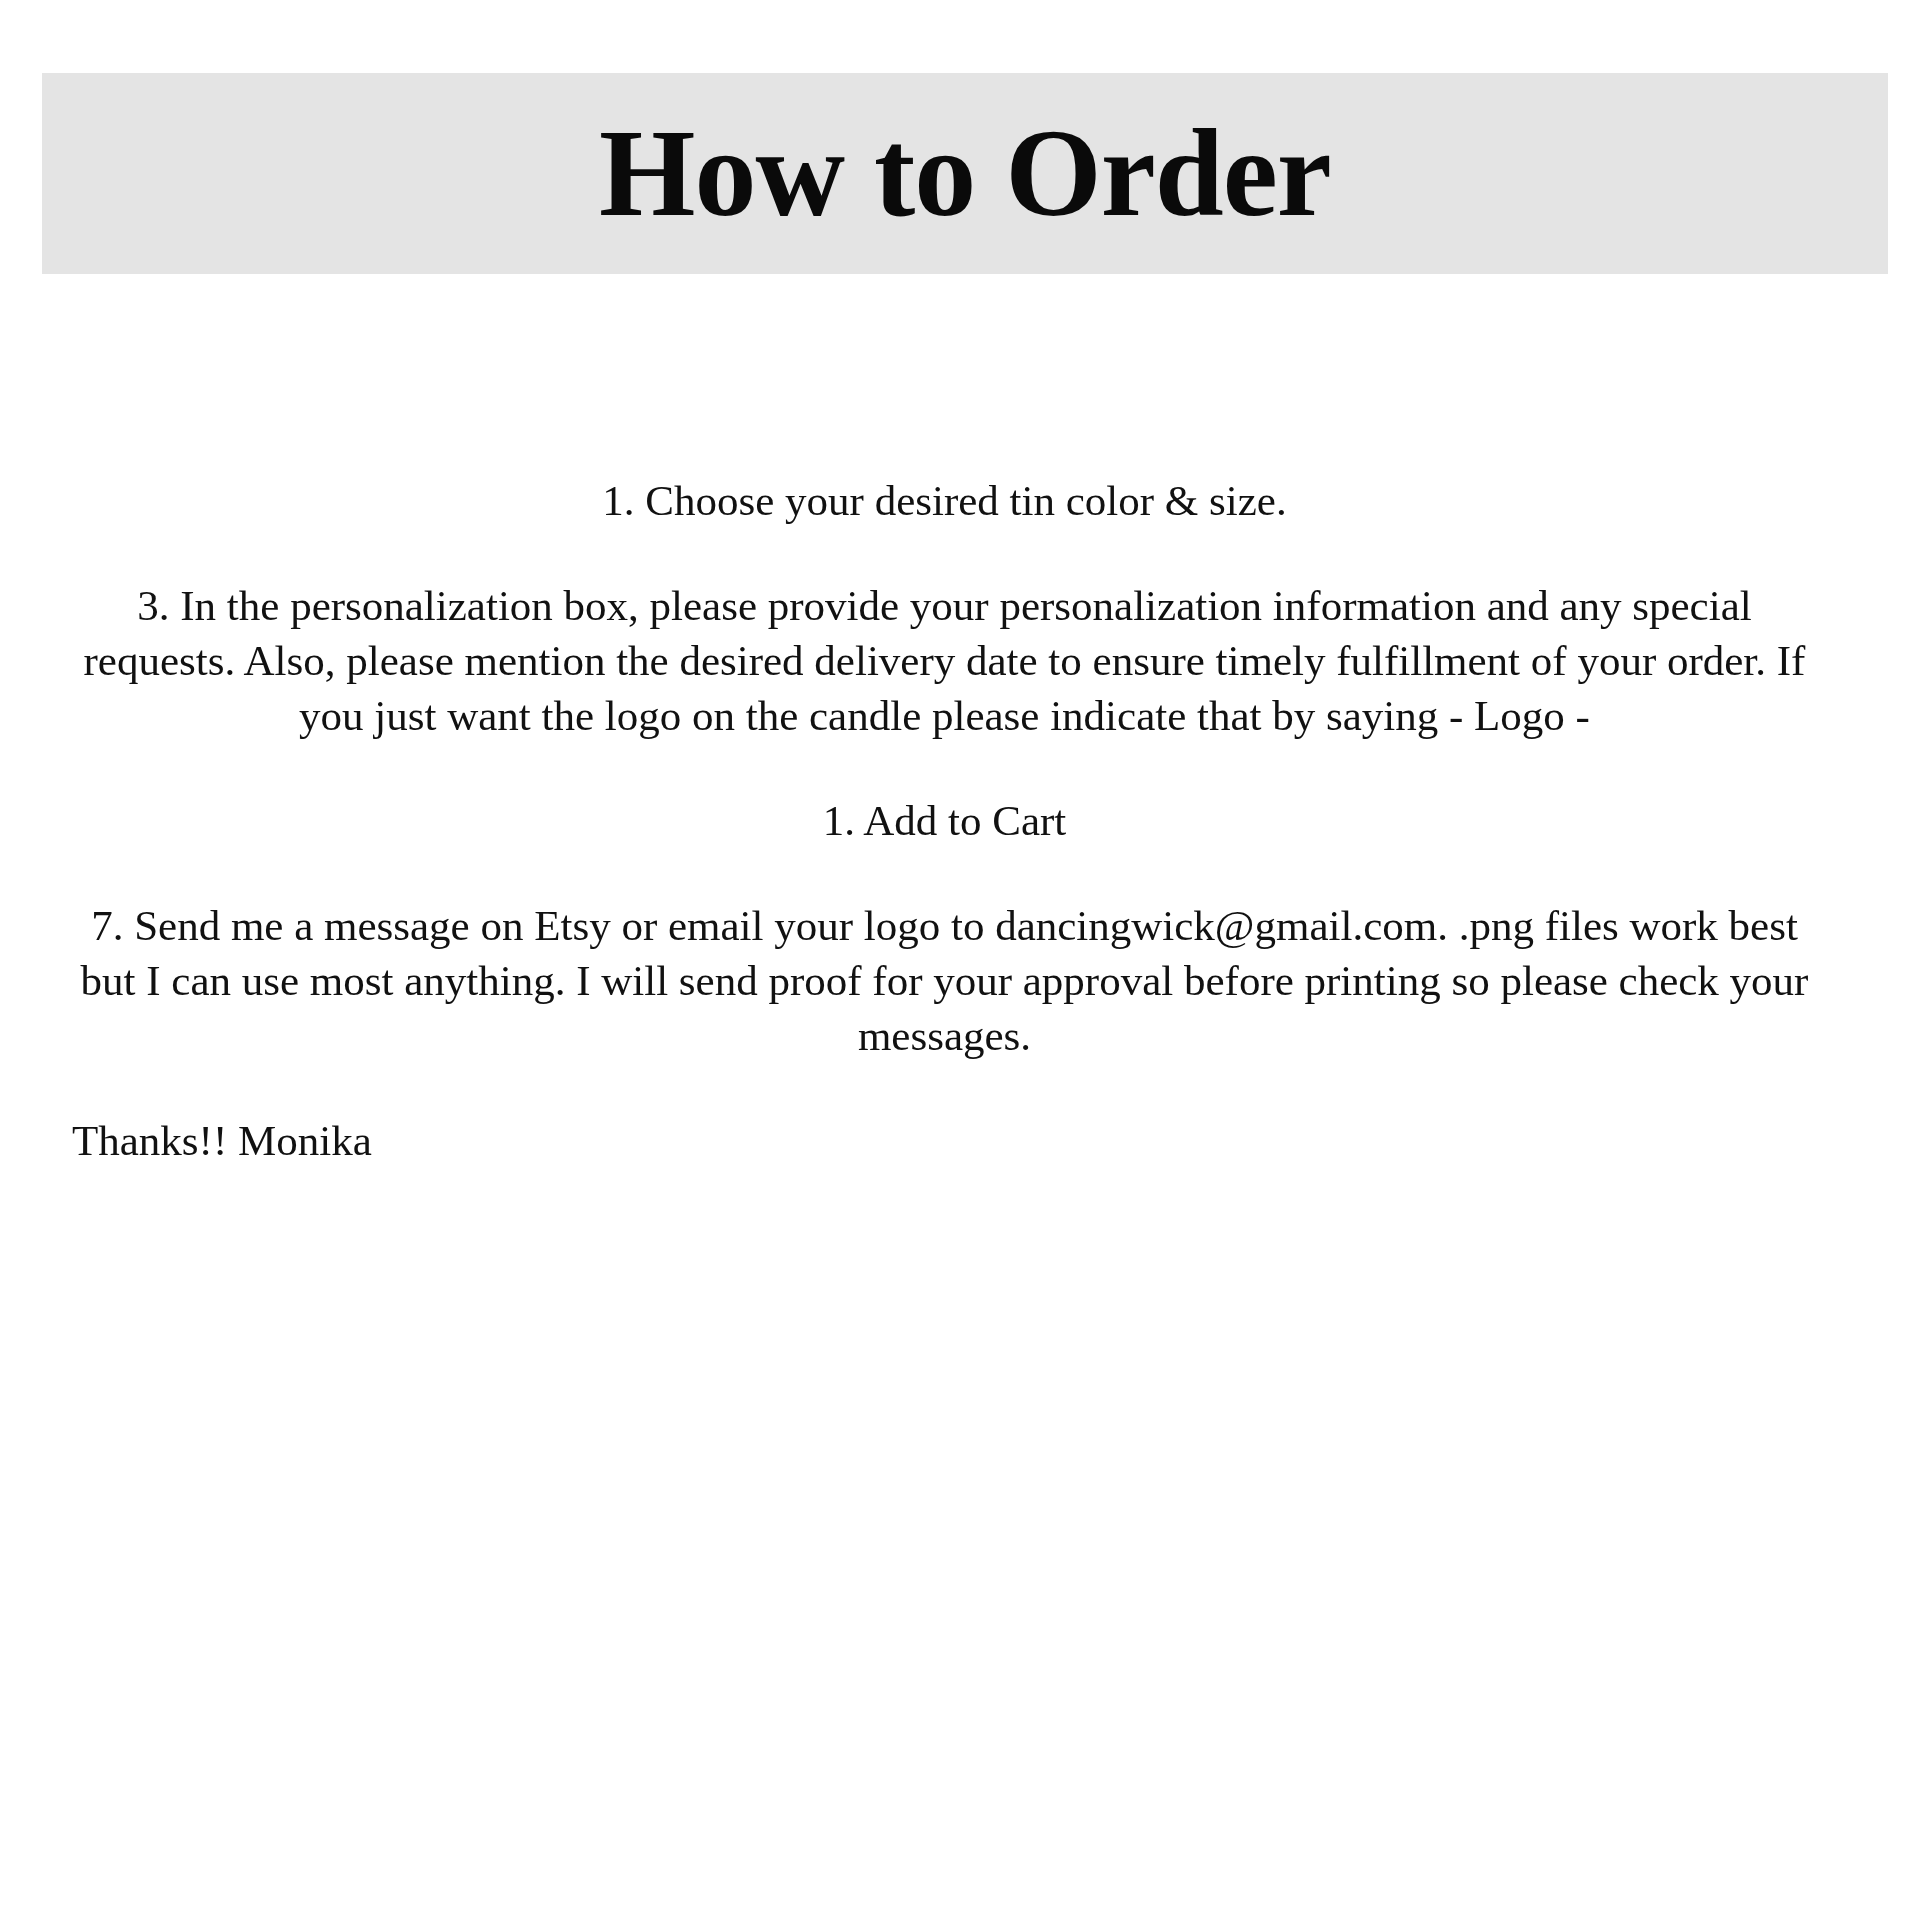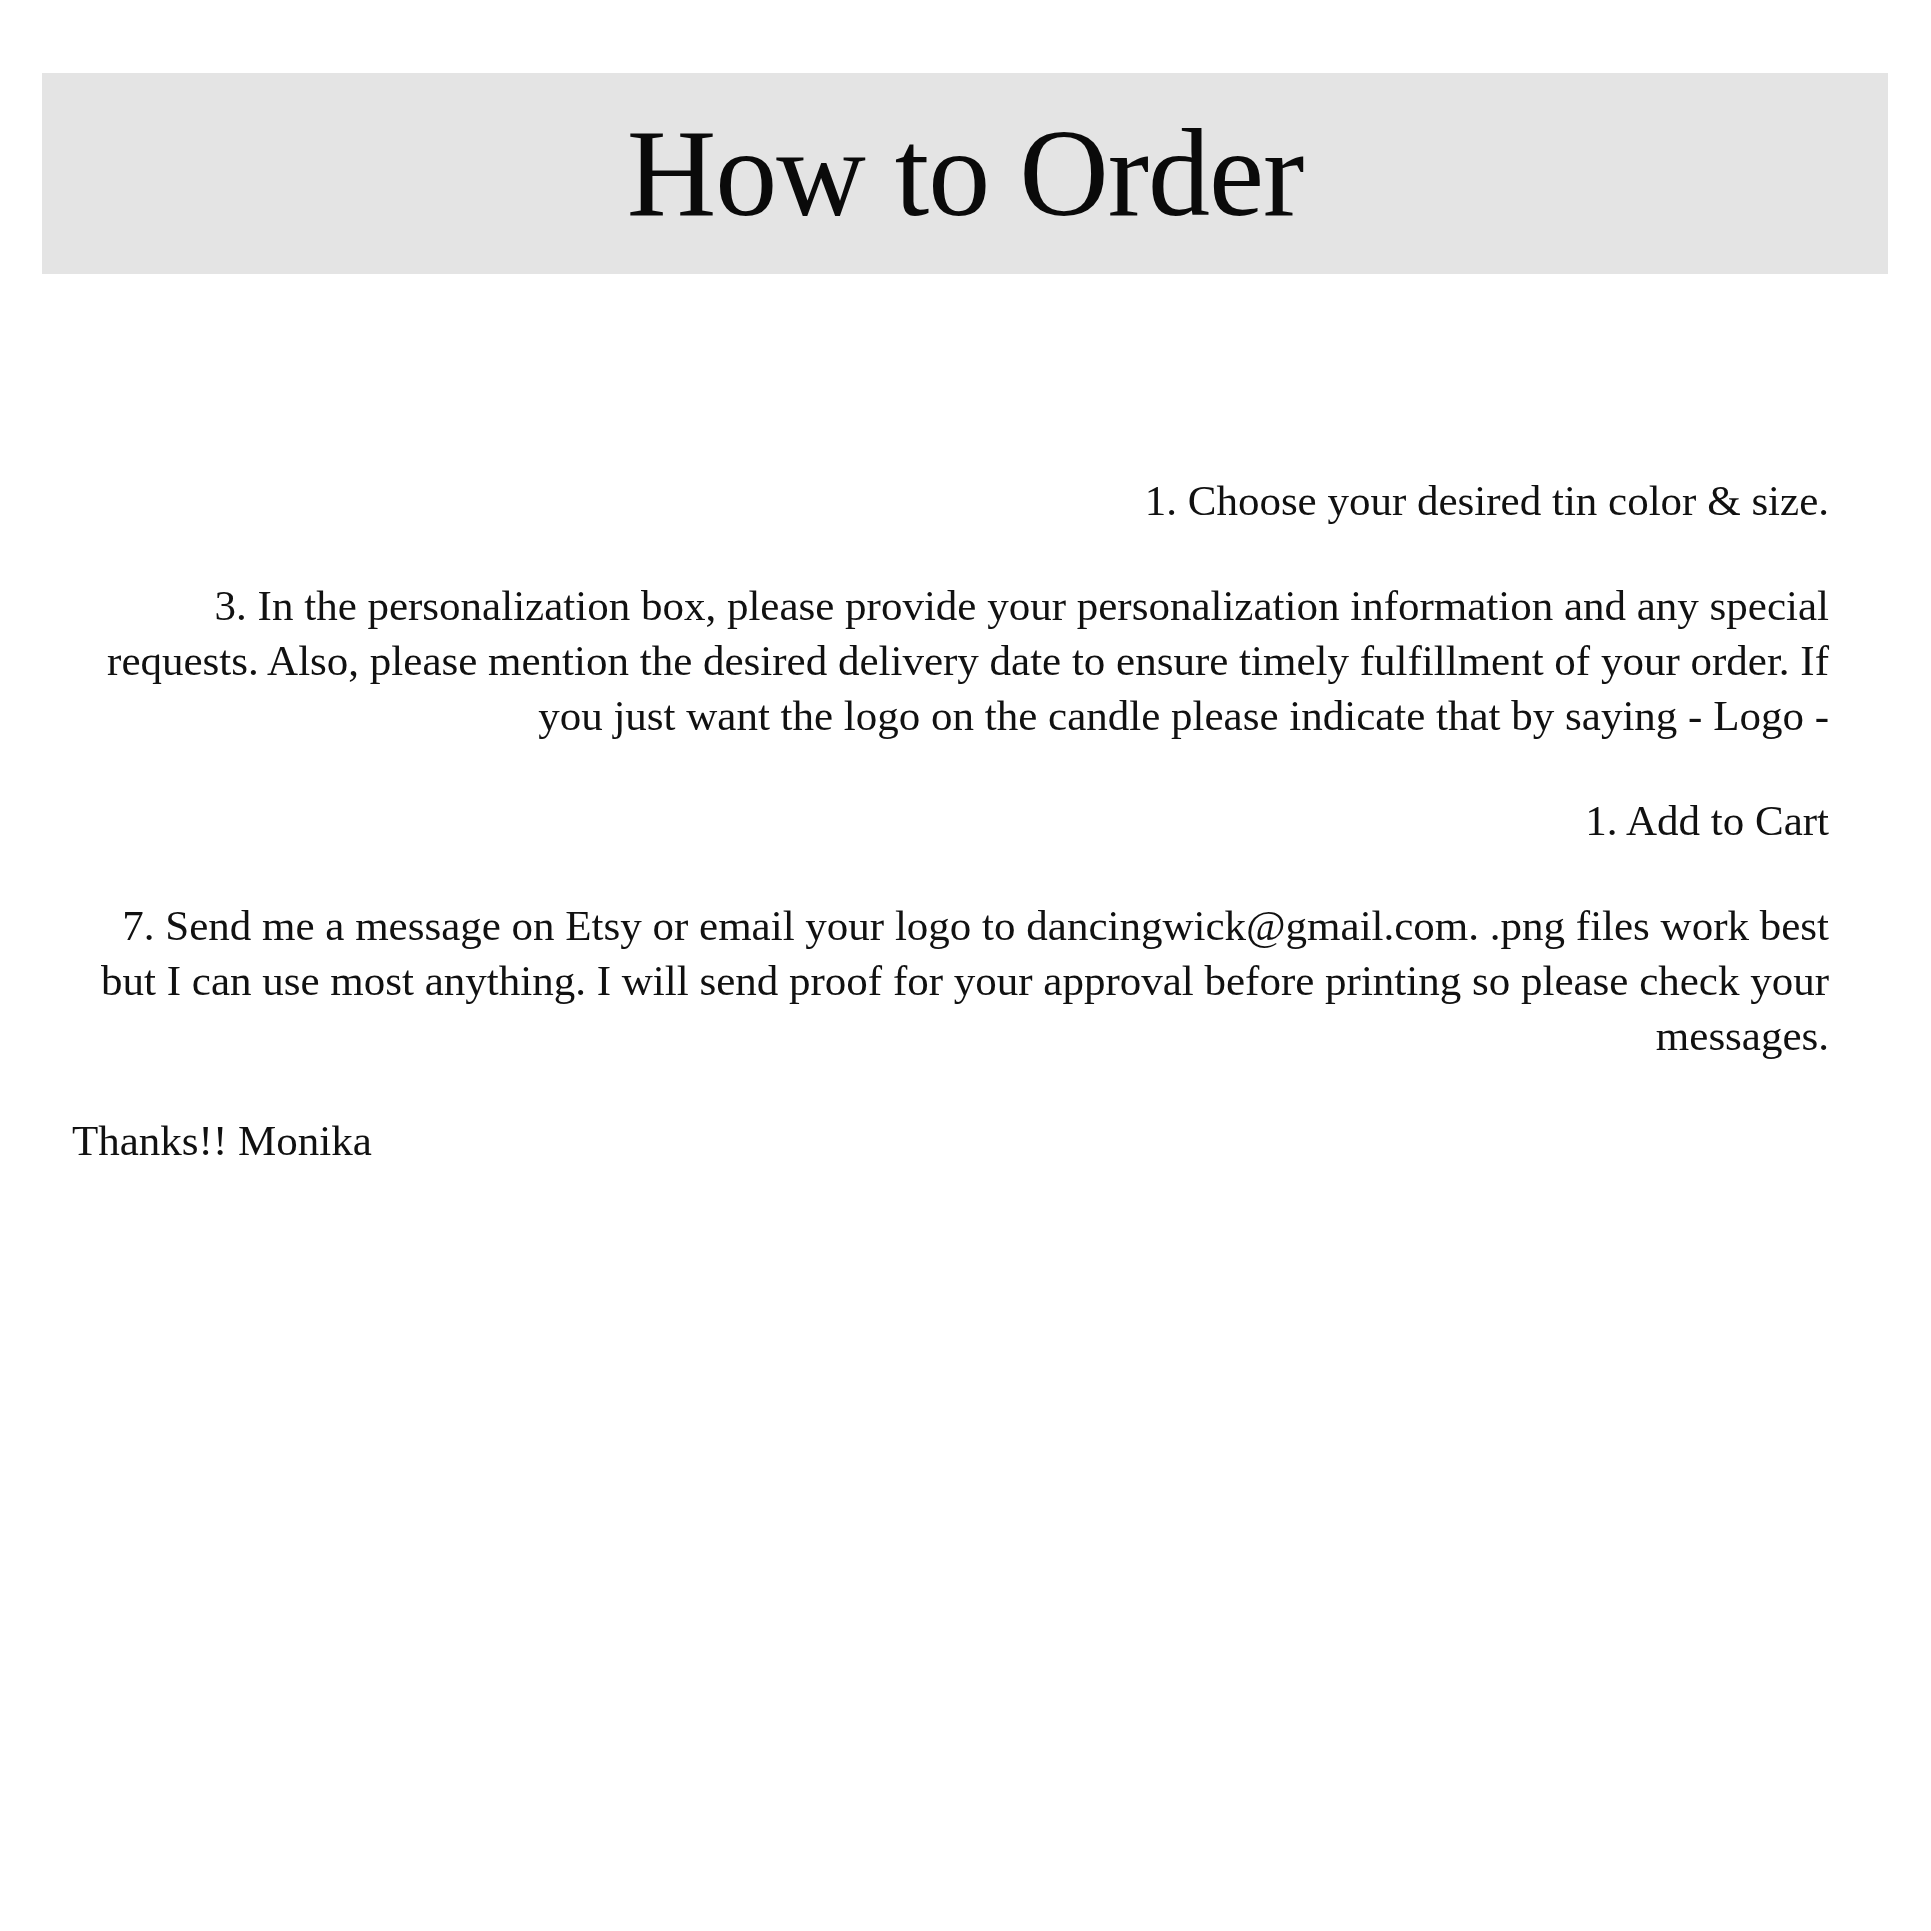--- a/index.html
+++ b/index.html
@@ -26,40 +26,40 @@
     top: 73px;
     width: 1846px;
     height: 201px;
     background: #e4e4e4;
     display: flex;
     align-items: center;
     justify-content: center;
   }
   .title-text {
     font-family: "Liberation Serif", "DejaVu Serif", serif;
-    font-weight: normal;
+    font-weight: bold;
     font-size: 124px;
     line-height: 1;
     letter-spacing: -1px;
     color: #0a0a0a;
     white-space: nowrap;
   }
   .body-block {
     position: absolute;
     left: 60px;
     top: 473px;
     width: 1769px;
   }
   .step {
     font-family: "Liberation Serif", "DejaVu Serif", serif;
     font-size: 43px;
     line-height: 1.28;
     color: #111111;
     margin: 0 0 50px 0;
-    text-align: right;
+    text-align: center;
   }
   .step:last-child {
     margin-bottom: 0;
   }
   .signoff {
     font-family: "Liberation Serif", "DejaVu Serif", serif;
     font-size: 43px;
     line-height: 1.28;
     color: #111111;
     margin: 12px;

